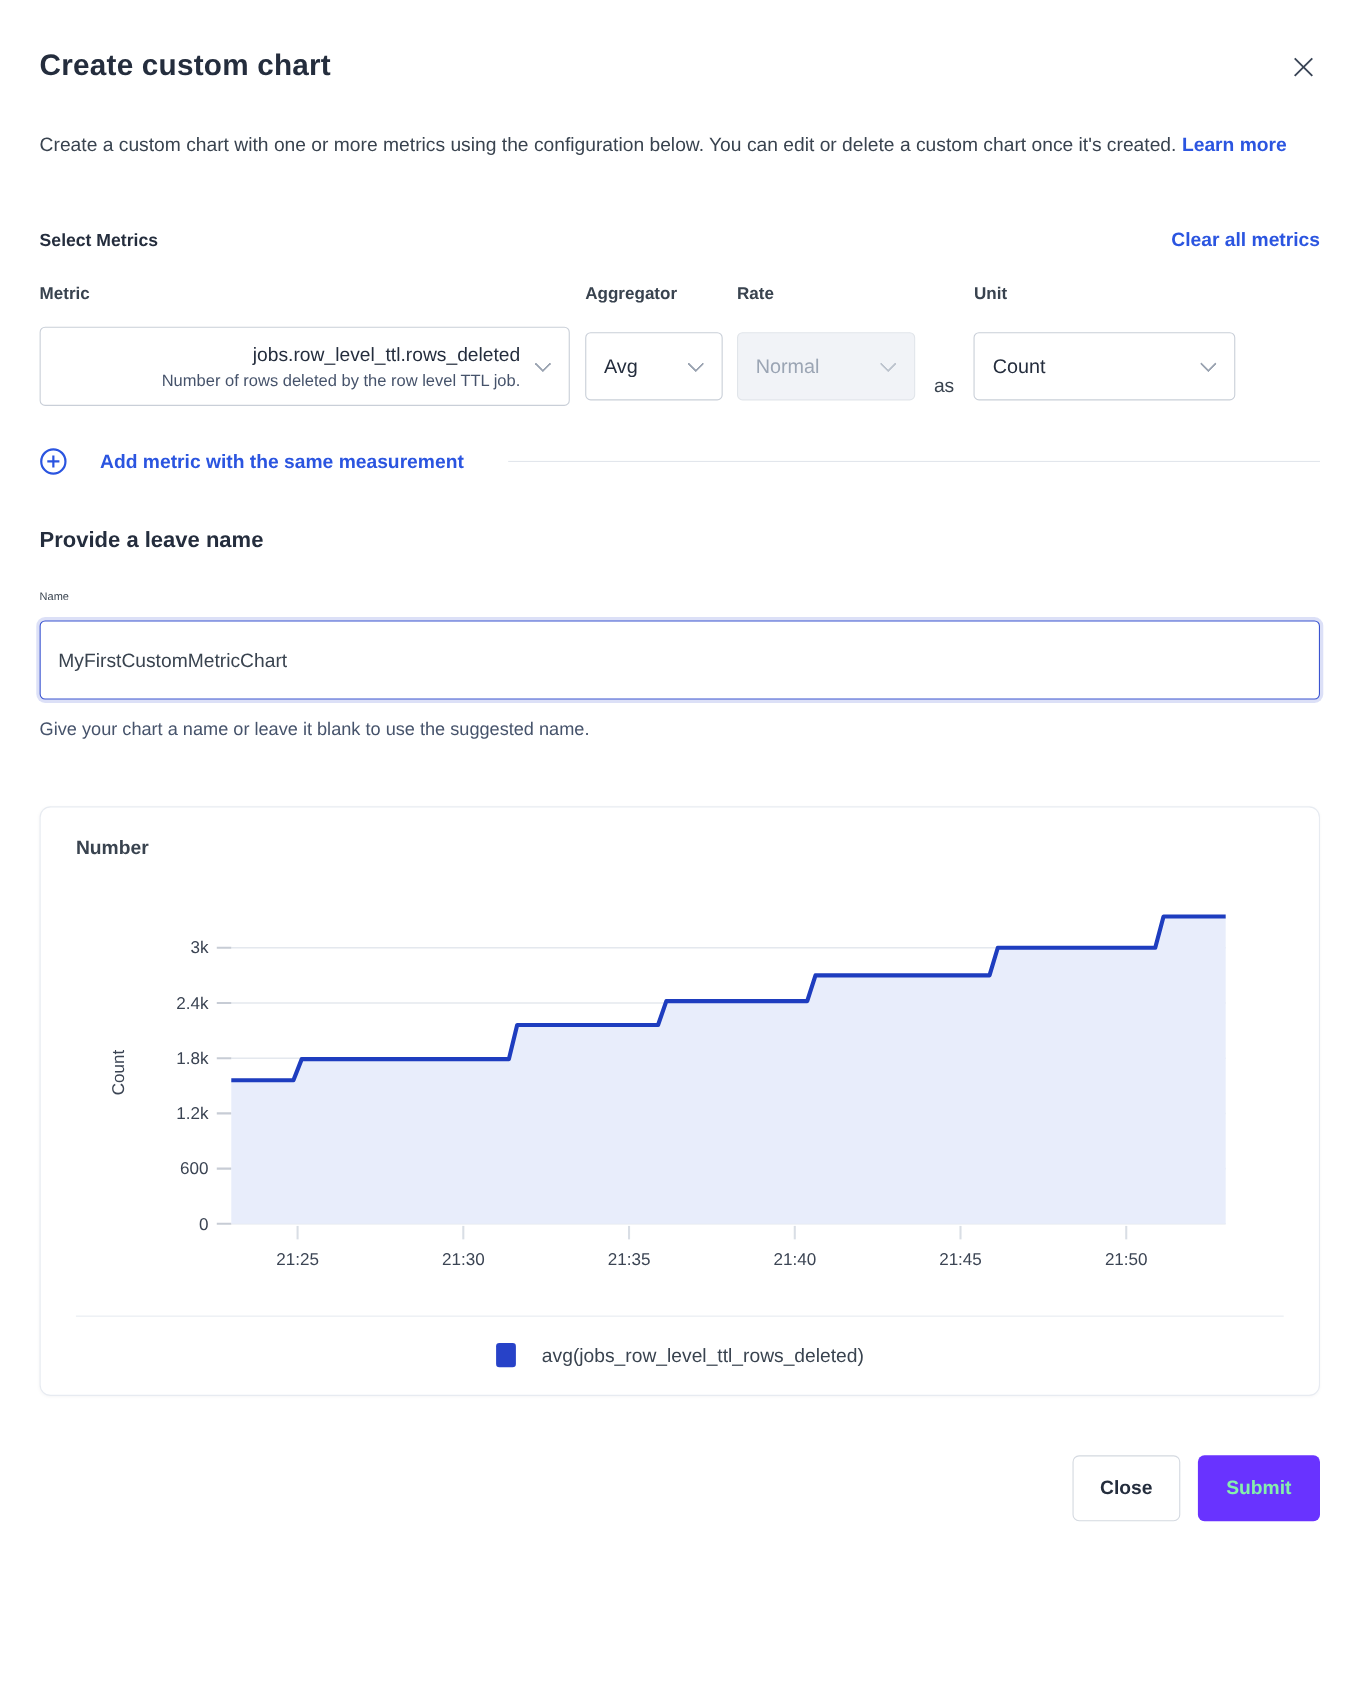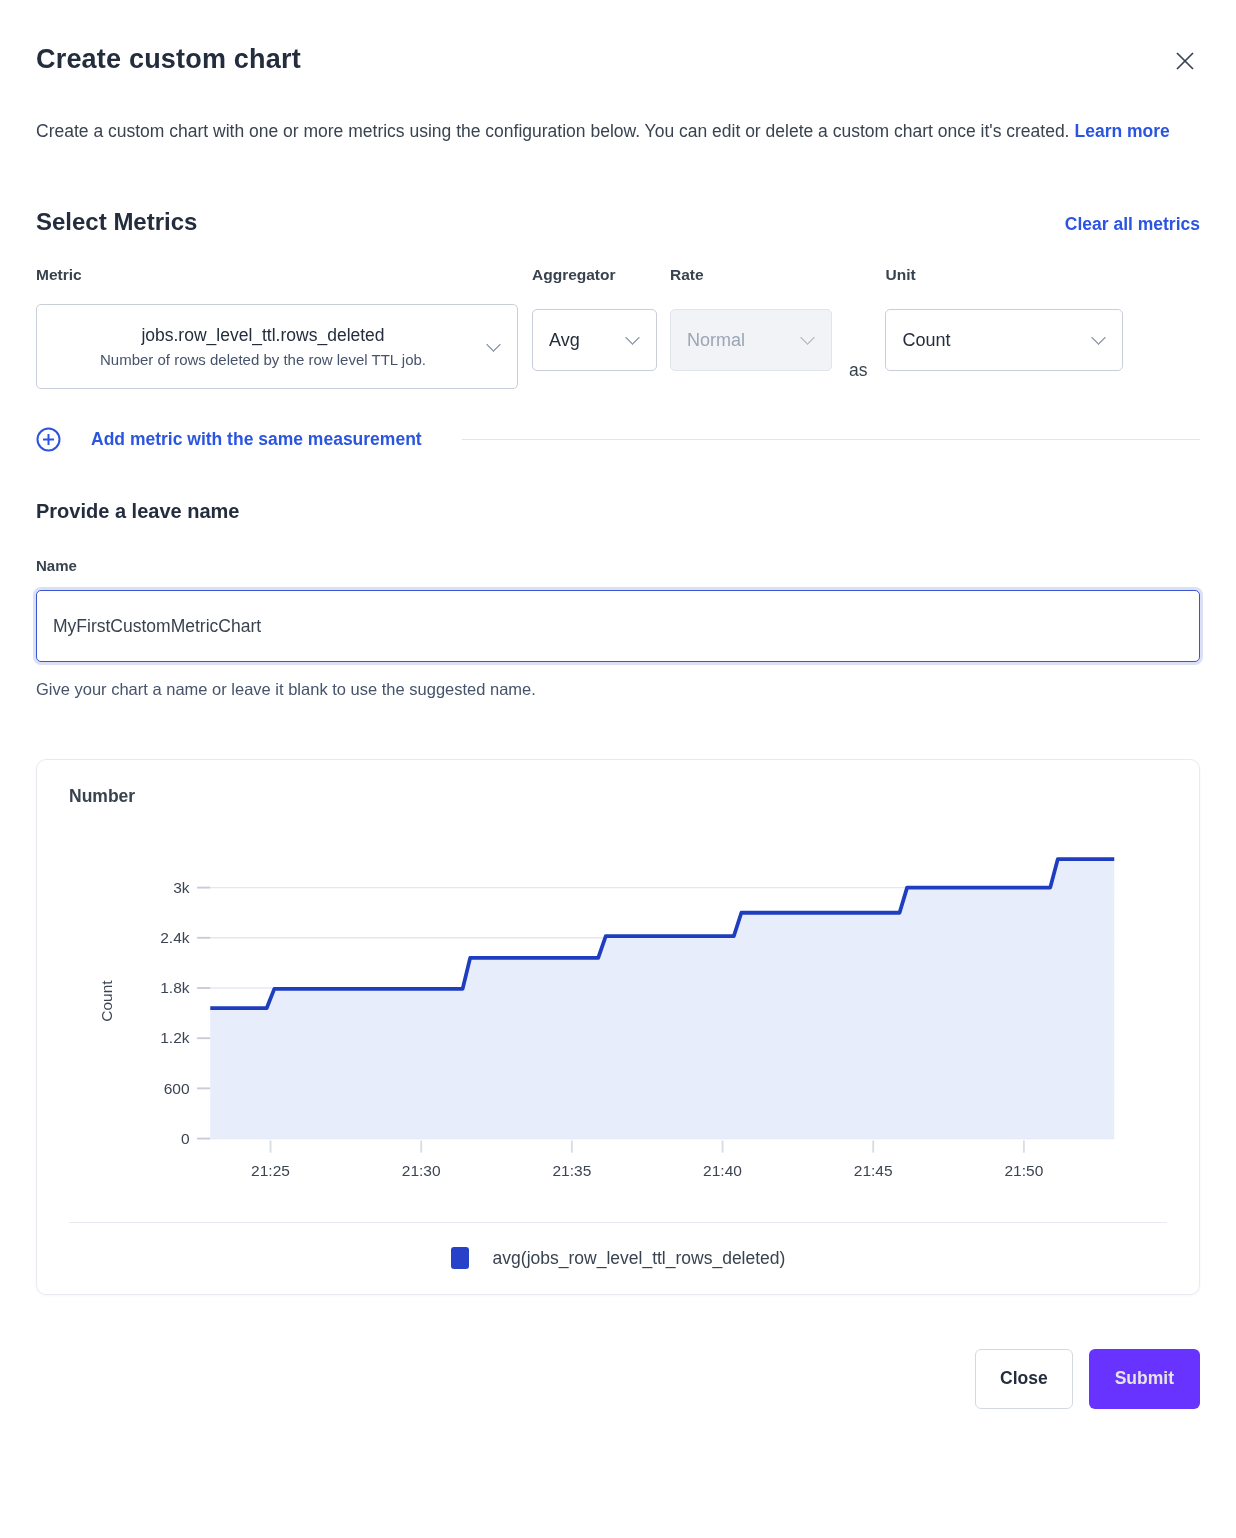--- a/index.html
+++ b/index.html
@@ -16,50 +16,50 @@
   .title { font-size:27px; font-weight:700; color:#242d3d; letter-spacing:.2px; }
   .close-btn { background:none; border:none; cursor:pointer; padding:4px; margin-top:2px; }
   .close-btn svg { display:block; }
 
   .description { margin-top:36px; font-size:17.5px; line-height:38px; color:#39434f; max-width:1150px; }
   a.link { color:var(--link-blue,#2b55e0); font-weight:700; text-decoration:none; cursor:pointer; }
   .description a.link { margin-left:5px; }
 
   
   .section-row { margin-top:58px; display:flex; justify-content:space-between; align-items:baseline; }
-  .section-heading { font-size:24px; font-weight:700; color:#242d3d; }
+  .section-heading { font-size:16px; font-weight:700; color:#242d3d; }
   .clear-link { font-size:17.5px; }
 
   .fields-row { margin-top:30px; display:flex; align-items:flex-start; }
   .field { display:flex; flex-direction:column; }
   .field-label { font-size:15.5px; font-weight:700; color:#39434f; height:22px; }
   .select {
     margin-top:16px; border:1px solid #c9cfd8; border-radius:5px; background:#fff;
     display:flex; align-items:center; cursor:pointer; position:relative; padding:0 44px 0 16px;
   }
   .select .chev { position:absolute; right:18px; top:50%; }
   .chev { width:11px; height:11px; border-right:2.5px solid #9aa3b1; border-bottom:2.5px solid #9aa3b1;
           transform:translateY(-70%) rotate(45deg); border-radius:1px; }
-  .select-metric { width:482px; height:85px; flex-direction:column; align-items:center; justify-content:center; }
+  .select-metric { width:482px; height:72px; flex-direction:column; align-items:flex-end; justify-content:center; }
   .select-metric .main { font-size:17.5px; color:#242d3d; line-height:24px; }
   .select-metric .sub { font-size:15px; color:#46536b; line-height:21px; margin-top:2px; }
   .select-sm { height:62px; margin-top:21px; font-size:18px; color:#242d3d; }
   .w-agg { width:125px; margin-left:14px; }
   .w-rate { width:162px; margin-left:13px; }
   .w-unit { width:238px; }
   .select.disabled { background:#f1f3f7; border-color:#e1e5ea; color:#9ba5b4; cursor:default; }
   .select.disabled .chev { border-color:#bcc3cd; }
   .as-label { align-self:flex-end; margin:0 18px 8px 17px; font-size:17.5px; color:#39434f; }
 
   .add-row { margin-top:38px; display:flex; align-items:center; }
   .add-link { display:flex; align-items:center; gap:30px; font-size:17.5px; cursor:pointer; }
   .add-row .rule { flex:1; border-top:1px solid #e2e6ec; margin-left:40px; }
 
   .name-heading { margin-top:48px; font-size:20px; font-weight:700; color:#242d3d; }
-  .name-label { margin-top:34px; font-size:15px; font-weight:700; color:#39434f; }
+  .name-label { margin-top:34px; font-size:10px; font-weight:400; color:#39434f; }
   .name-input {
     margin-top:16px; width:100%; height:72px; border:1.5px solid #3b54d0; border-radius:5px;
     box-shadow:0 0 0 3px rgba(59,84,208,.18); padding:0 16px; font-size:17.5px; color:#39434f;
     font-family:inherit; outline:none;
   }
   .helper { margin-top:18px; font-size:16.5px; color:#46536b; }
 
   
   .preview-card { margin-top:60px; border:1px solid #e7ebf1; border-radius:10px; background:#fff;
                   box-shadow:0 1px 3px rgba(20,30,50,.04); padding:26px 32px 0 32px; }
@@ -69,21 +69,21 @@
   .axis-label { font-size:16.5px; fill:#3b4453; font-family:"Liberation Sans",sans-serif; }
   .legend-row { margin-top:34px; border-top:1px solid #e7ebf1; height:72px;
                 display:flex; align-items:center; justify-content:center; gap:24px; }
   .legend-swatch { width:18px; height:22px; border-radius:3px; background:#2742c8; }
   .legend-label { font-size:17.5px; color:#39434f; }
 
   
   .footer { margin-top:54px; display:flex; justify-content:flex-end; gap:16px; }
   .btn { height:60px; border-radius:6px; font-size:17.5px; font-weight:700; font-family:inherit; cursor:pointer; }
   .btn-close { background:#fff; border:1px solid #d4d9e0; color:#242d3d; padding:0 24px; }
-  .btn-submit { background:var(--accent-purple,#6933ff); border:none; color:#e5e5e5; padding:4px 26px; }
+  .btn-submit { background:var(--accent-purple,#6933ff); border:none; color:#86efac; padding:4px 26px; }
 </style>
 </head>
 <body>
 
 <div>
 
   <div class="header">
     <h1 class="title">Create custom chart</h1>
     <button class="close-btn" aria-label="close">
       <svg width="22" height="22" viewBox="0 0 22 22">

